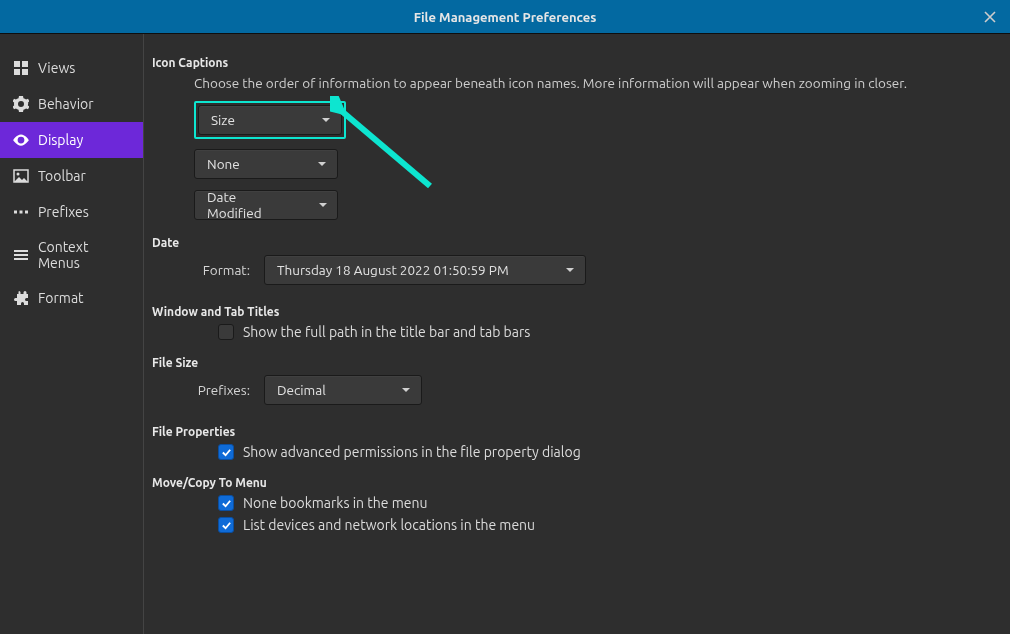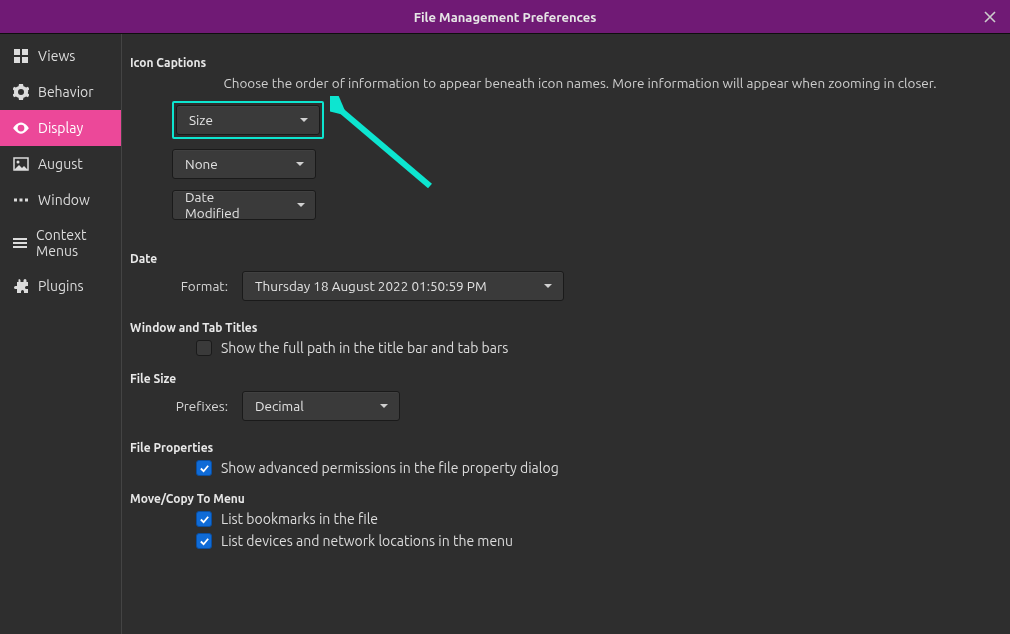--- a/index.html
+++ b/index.html
@@ -10,21 +10,21 @@
     height: 634px;
     background: #2e2e2e;
     font-family: "Ubuntu", "Segoe UI", sans-serif;
     font-size: 14px;
     color: #dcdcdc;
     overflow: hidden;
     position: relative;
   }
   .titlebar {
     height: 34px;
-    background: #701a75;
+    background: #0369a1;
     display: flex;
     align-items: center;
     justify-content: center;
     position: relative;
     border-bottom: 1px solid #0e0e0e;
   }
   .titlebar .title {
     font-weight: bold;
     font-size: 13px;
     color: #e6e6e6;
@@ -40,36 +40,36 @@
     justify-content: center;
     color: #cccccc;
     cursor: pointer;
   }
   .titlebar .close svg { width: 12px; height: 12px; }
   .body {
     display: flex;
     height: calc(634px - 34px);
   }
   .sidebar {
-    width: 122px;
+    width: 144px;
     background: #2e2e2e;
     border-right: 1px solid #444;
-    padding-top: 4px;
+    padding-top: 16px;
   }
   .sidebar-item {
     display: flex;
     align-items: center;
     gap: 8px;
     padding: 9px 10px 9px 12px;
     cursor: pointer;
     font-size: 14px;
     color: #dcdcdc;
   }
   .sidebar-item.active {
-    background: #ec4899;
+    background: #6d28d9;
     color: #fff;
   }
   .sidebar-item .icon {
     width: 18px;
     height: 18px;
     display: inline-flex;
     align-items: center;
     justify-content: center;
   }
   .sidebar-item .icon svg { fill: currentColor; }
@@ -81,21 +81,20 @@
   .section-heading {
     font-weight: bold;
     font-size: 12px;
     color: #e8e8e8;
     margin: 10px 0 6px 0;
   }
   .section-desc {
     font-size: 13.5px;
     color: #cfcfcf;
     margin: 0 0 10px 42px;
-    text-align: center;
   }
   .indent { margin-left: 42px; }
   .combo {
     display: inline-flex;
     align-items: center;
     justify-content: space-between;
     background: #3a3a3a;
     border: 1px solid #1a1a1a;
     border-radius: 3px;
     height: 30px;
@@ -204,49 +203,49 @@
       <span>Display</span>
     </div>
     <div class="sidebar-item">
       <span class="icon">
         <svg width="16" height="16" viewBox="0 0 16 16">
             <rect x="1" y="2" width="14" height="12" fill="none" stroke="currentColor" stroke-width="1.5"></rect>
             <circle cx="5" cy="6" r="1.5"></circle>
             <path d="M2 13l4-4 3 3 2-2 3 3v1H2z"></path>
           </svg>
       </span>
-      <span>August</span>
+      <span>Toolbar</span>
     </div>
     <div class="sidebar-item">
       <span class="icon">
         <svg width="16" height="16" viewBox="0 0 16 16">
             <rect x="1" y="6.5" width="3" height="3"></rect>
             <rect x="6.5" y="6.5" width="3" height="3"></rect>
             <rect x="12" y="6.5" width="3" height="3"></rect>
           </svg>
       </span>
-      <span>Window</span>
+      <span>Prefixes</span>
     </div>
     <div class="sidebar-item">
       <span class="icon">
         <svg width="16" height="16" viewBox="0 0 16 16">
             <rect x="1" y="3" width="14" height="2"></rect>
             <rect x="1" y="7" width="14" height="2"></rect>
             <rect x="1" y="11" width="14" height="2"></rect>
           </svg>
       </span>
       <span>Context Menus</span>
     </div>
     <div class="sidebar-item">
       <span class="icon">
         <svg width="16" height="16" viewBox="0 0 16 16">
             <path d="M6 1a1.5 1.5 0 011.5 1.5V4h3V2.5A1.5 1.5 0 0112 1a1.5 1.5 0 011.5 1.5V4H15v4h-1.5a1.5 1.5 0 000 3H15v4h-4v-1.5a1.5 1.5 0 00-3 0V15H4v-4H2.5a1.5 1.5 0 010-3H4V4h1.5V2.5A1.5 1.5 0 016 1z"></path>
           </svg>
       </span>
-      <span>Plugins</span>
+      <span>Format</span>
     </div>
   </div>
 
   <div class="content">
 
     <div class="section-heading">Icon Captions</div>
     <div class="section-desc">Choose the order of information to appear beneath icon names. More information will appear when zooming in closer.</div>
 
     <div class="combo-row indent">
       <span class="highlight-box">
@@ -268,21 +267,21 @@
     </div>
     <div class="combo-row indent">
       <span class="combo combo-narrow">
         <span>Date Modified</span>
         <span class="chev"><svg viewBox="0 0 10 10">
               <path d="M1 3l4 4 4-4z"></path>
             </svg></span>
       </span>
     </div>
 
-    <div class="section-heading" style="margin-top:32px">Date</div>
+    <div class="section-heading" style="margin-top:16px">Date</div>
     <div class="form-row indent">
       <span class="form-label">Format:</span>
       <span class="combo combo-wide">
         <span>Thursday 18 August 2022 01:50:59 PM</span>
         <span class="chev"><svg viewBox="0 0 10 10">
               <path d="M1 3l4 4 4-4z"></path>
             </svg></span>
       </span>
     </div>
 
@@ -313,21 +312,21 @@
       <span>Show advanced permissions in the file property dialog</span>
     </div>
 
     <div class="section-heading" style="margin-top:16px">Move/Copy To Menu</div>
     <div class="checkbox-row">
       <span class="cb checked">
         <svg viewBox="0 0 12 12">
             <path d="M2 6l3 3 5-6" stroke="#fff" stroke-width="2" fill="none"></path>
           </svg>
       </span>
-      <span>List bookmarks in the file</span>
+      <span>None bookmarks in the menu</span>
     </div>
     <div class="checkbox-row">
       <span class="cb checked">
         <svg viewBox="0 0 12 12">
             <path d="M2 6l3 3 5-6" stroke="#fff" stroke-width="2" fill="none"></path>
           </svg>
       </span>
       <span>List devices and network locations in the menu</span>
     </div>
 

